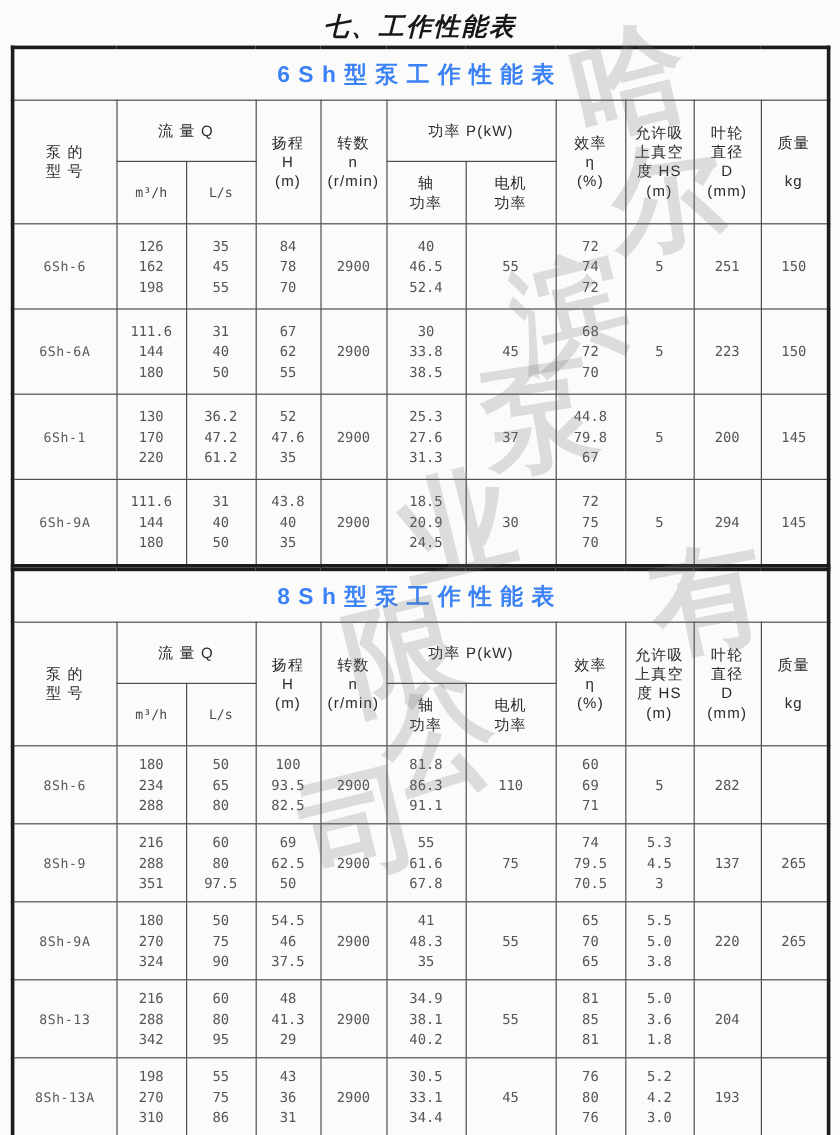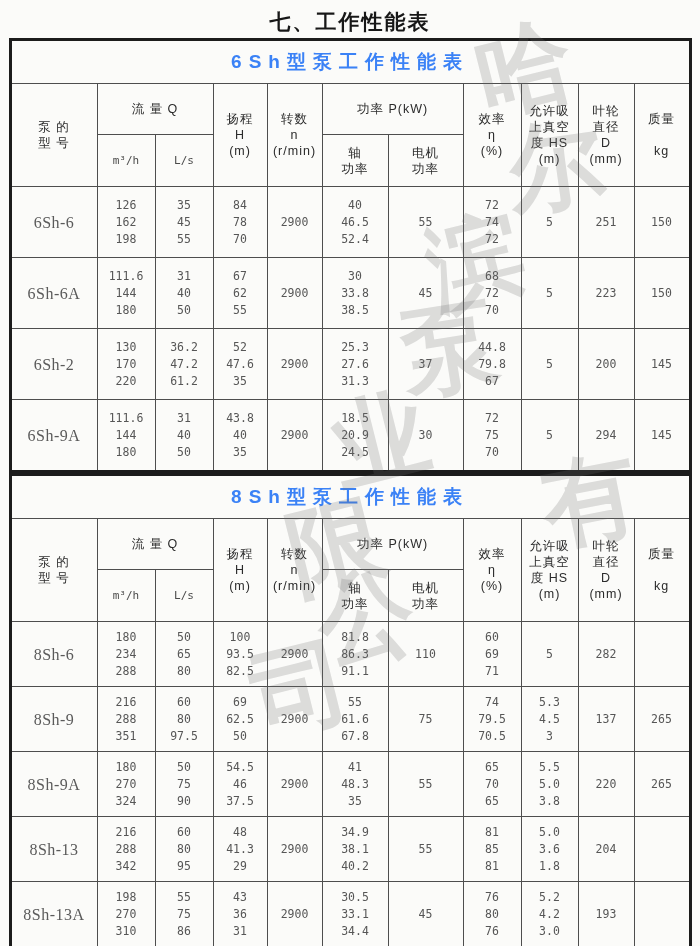--- a/index.html
+++ b/index.html
@@ -12,20 +12,21 @@
   }
   .page-title{
     text-align:center;
     font-family:"Liberation Serif",serif;
     font-weight:bold;
     font-size:21px;
     letter-spacing:2px;
     color:#171717;
     padding-top:8px;
     height:30px;
+    font-style:italic;
   }
   table.perf-table{
     border-collapse:collapse;
     table-layout:fixed;
     width:680px;
     margin:0 auto;
     border:3px solid #1c1c1c;
     background:transparent;
   }
   .t1{margin-top:5px;}
@@ -63,21 +64,21 @@
     margin-top:16px;
   }
   tbody td{
     font-family:"DejaVu Sans Mono",monospace;
     font-size:11.5px;
     line-height:17px;
     color:#565656;
   }
   .t1 tbody td{height:66px;}
   .t2 tbody td{height:60px;}
-  td.model-cell{font-size:16px;letter-spacing:0.5px;color:#5a5a5a;font-family:Liberation Serif, serif;}
+  td.model-cell{font-size:11px;letter-spacing:0.5px;color:#5a5a5a;}
   #watermark-layer{
     position:absolute;left:0;top:0;width:700px;height:946px;
     pointer-events:none;z-index:6;
   }
   .wm-char{
     position:absolute;
     font-size:96px;
     font-weight:bold;
     color:rgba(110,110,110,0.22);
     font-family:"Liberation Sans",sans-serif;
@@ -184,21 +185,21 @@
 38.5</td>
         <td>45</td>
         <td>68
 72
 70</td>
         <td>5</td>
         <td>223</td>
         <td>150</td>
       </tr>
       <tr>
-        <td class="model-cell">6Sh-2</td>
+        <td class="model-cell">6Sh-1</td>
         <td>130
 170
 220</td>
         <td>36.2
 47.2
 61.2</td>
         <td>52
 47.6
 35</td>
         <td>2900</td>

